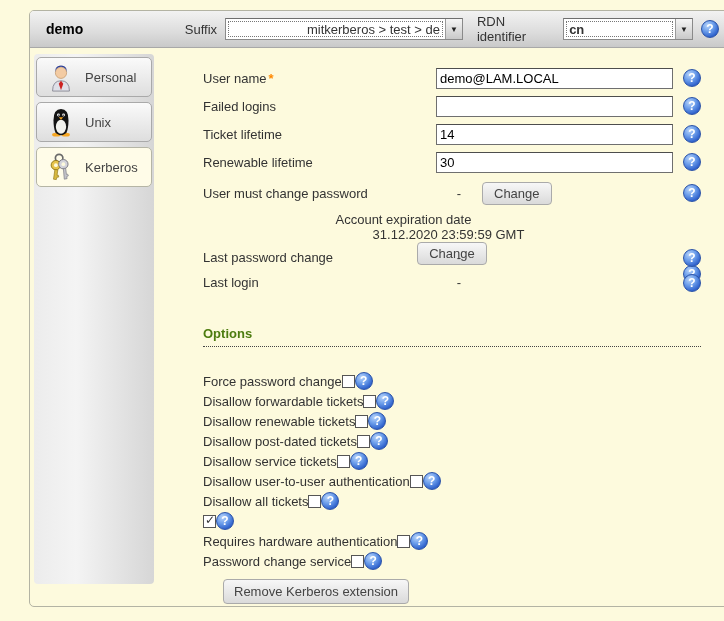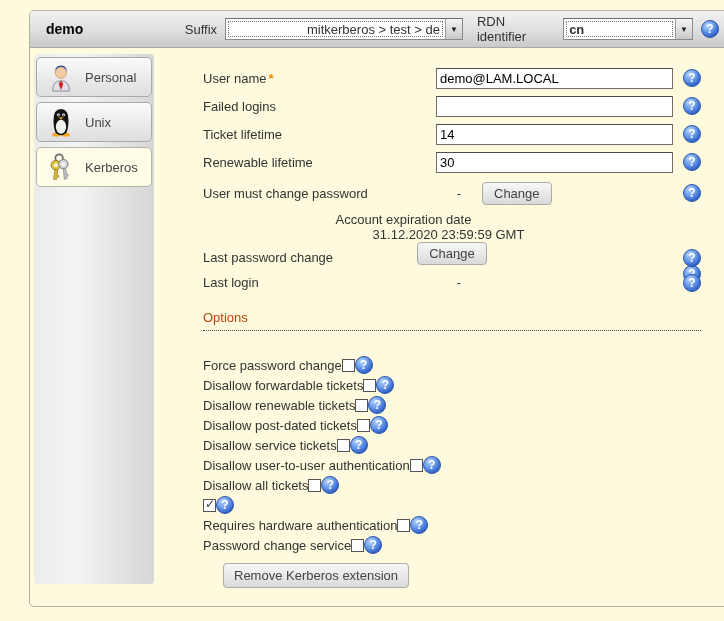--- a/index.html
+++ b/index.html
@@ -86,21 +86,21 @@
   .static-row { height:19px;margin-top:6px; }
   .static-row:first-of-type { margin-top:4px; }
   .dash { width:46px; text-align:center; }
   .btn {
     background:linear-gradient(#f7f7f7,#dadada); border:1px solid #aaa;
     border-radius:4px; padding:3px 11px; font-family:inherit; font-size:13px;
     color:#444; cursor:pointer;
   }
   .exp-value { margin-right:7px; white-space:nowrap;text-align:right; }
   .options-heading {
-    margin-top:18px; width:498px; font-weight:normal; color:#c2410c;
+    margin-top:34px; width:498px; font-weight:bold; color:#4d7c0f;
     padding-bottom:5px; border-bottom:1px dotted #444;
   }
   .cb-rows { margin-top:24px; }
   .cb-row { height:20px; display:flex; align-items:center; width:498px; }
   .cb {
     width:13px; height:13px; border:1px solid #555; background:#fff;
     position:relative; flex:0 0 auto; cursor:pointer;
   }
   .cb.checked::after {
     content:"✓"; position:absolute; top:-3px; left:1px; font-size:12px; color:#333;

